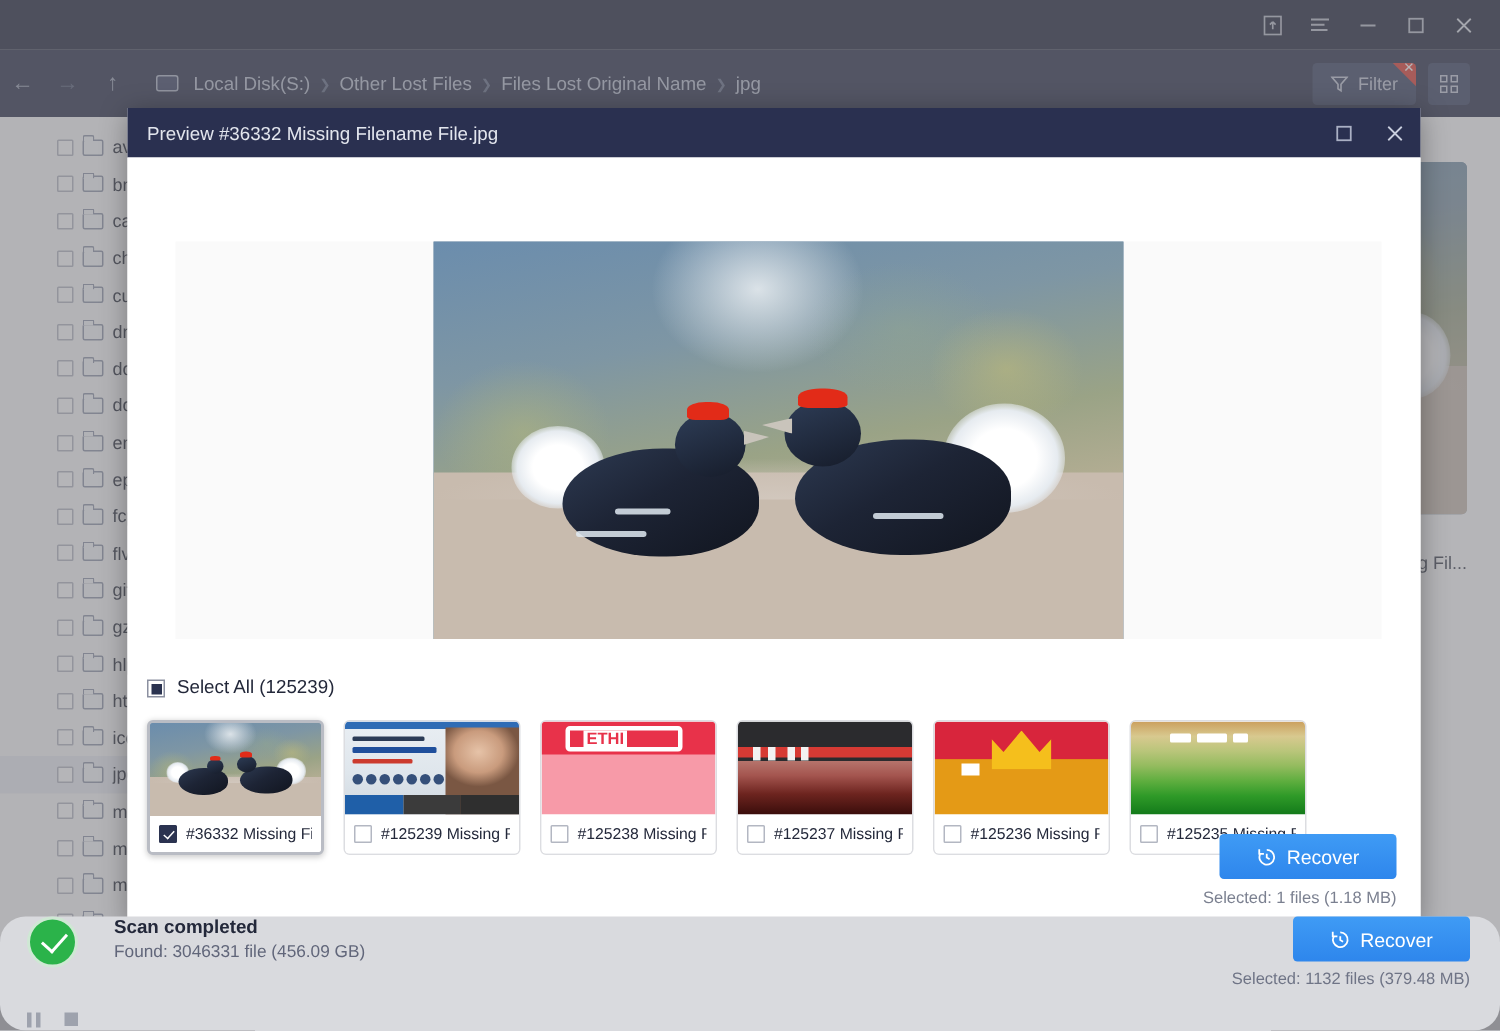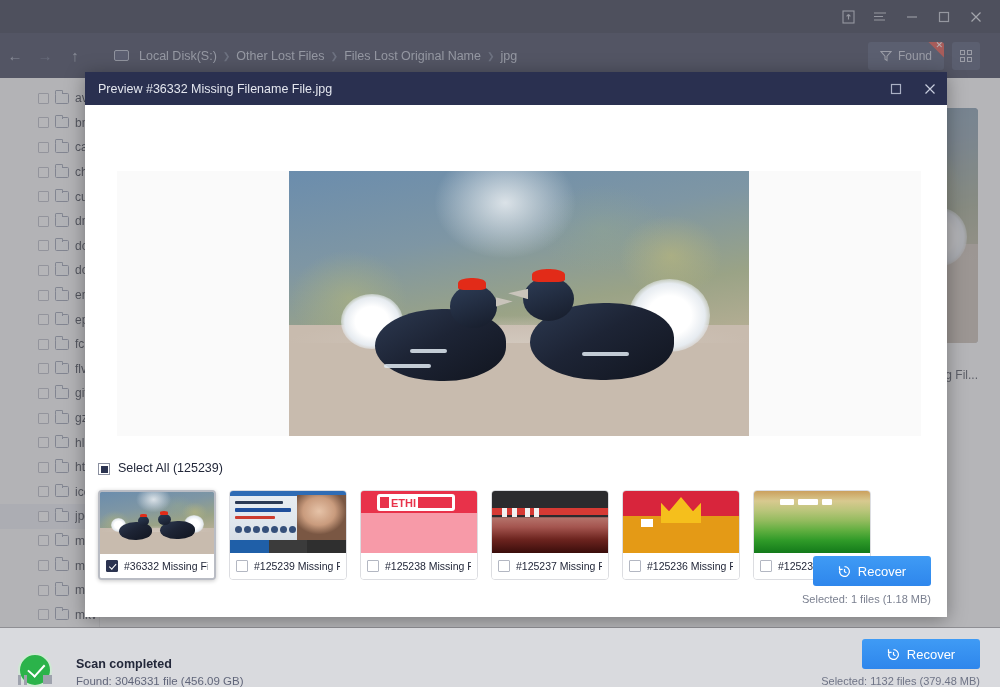--- a/index.html
+++ b/index.html
@@ -23,21 +23,21 @@
   .tb-btn { width: 32px; height: 33px; display: flex; align-items: center; justify-content: center; cursor: pointer; }
 
   
   .navbar {
     position: absolute; left: 0; top: 33px; width: 1000px; height: 45px;
     background: #262c45;
     display: flex; align-items: center;
   }
   .nav-arrow { width: 30px; height: 45px; display: flex; align-items: center; justify-content: center; cursor: pointer; color: #9aa0b4; font-size: 15px; }
   .nav-arrow.dim { color: #575f79; }
-  .crumbs { display: flex; align-items: center; gap: 6px; margin-left: 24px; }
+  .crumbs { display: flex; align-items: center; gap: 6px; margin-left: 14px; }
   .crumb { color: #b9bfd0; font-size: 12.5px; cursor: pointer; white-space: nowrap; }
   .sep { color: #626b86; font-size: 9px; }
   .drive-ic { width: 15px; height: 11px; border: 1.4px solid #aeb4c6; border-radius: 2px; background: #3a4262; margin-right: 4px; }
 
   .nav-right { margin-left: auto; display: flex; align-items: center; gap: 8px; padding-right: 20px; }
   .filter-btn {
     position: relative; display: flex; align-items: center; gap: 6px;
     height: 28px; padding: 0 12px; border-radius: 3px;
     background: #39415f; color: #c3c8d8; font-size: 12px; cursor: pointer;
     overflow: hidden;
@@ -110,21 +110,21 @@
   
   .dim-overlay {
     position: absolute; left: 0; top: 0; width: 1000px; height: 687px;
     background: rgba(120,120,126,.55);
   }
 
   
   .dialog {
     position: absolute; left: 85px; top: 72px; width: 862px; height: 545px;
     background: #fff; box-shadow: 0 3px 18px rgba(0,0,0,.35);
-    display: flex; flex-direction: column; gap: 10px;
+    display: flex; flex-direction: column;
   }
   .dlg-head {
     height: 33px; background: #2a3050; display: flex; align-items: center;
     flex: none;
   }
   .dlg-title { color: #e3e6ee; font-size: 12.5px; padding-left: 13px; }
   .dlg-ctrls { margin-left: auto; display: flex; }
   .dlg-btn { width: 34px; height: 33px; display: flex; align-items: center; justify-content: center; cursor: pointer; }
 
   .dlg-body { flex: 1; position: relative; background: #fff; }
@@ -264,23 +264,23 @@
     display: inline-flex; align-items: center; justify-content: center; gap: 7px;
     width: 118px; height: 30px; border-radius: 3px;
     background: linear-gradient(180deg,#3f9bf5 0%,#2e86ec 100%);
     color: #fff; font-size: 13px; cursor: pointer; border: none;
     font-family: inherit;
   }
   .recover-sub { font-size: 11px; color: #7b8090; margin-top: 7px; }
 
   
   .statusbar {
-    position: absolute; left: 0; bottom: 0; width: 1000px; height: 59px;
+    position: absolute; left: 0; bottom: 0; width: 1000px; height: 76px;
     background: #d9dade;
-    display: flex; align-items: flex-end;
+    display: flex; align-items: flex-start; border-radius: 17px;
   }
   .check-circle {
     width: 34px; height: 34px; border-radius: 50%; margin-left: 18px;
     background: #2bb34a; border: 2px solid #cfe8d4;
     display: flex; align-items: center; justify-content: center; flex: none;
   }
   .check-circle::after {
     content: ""; width: 8px; height: 14px; border: solid #fff;
     border-width: 0 2.6px 2.6px 0; transform: rotate(42deg) translate(0,-2px);
   }
@@ -349,21 +349,21 @@
       <span class="crumb">Files Lost Original Name</span>
       <span class="sep">❯</span>
       <span class="crumb">jpg</span>
     </div>
 
     <div class="nav-right">
       <div class="filter-btn">
         <svg width="12" height="12" viewBox="0 0 12 12">
           <path d="M1 1.5h10L7 6.2V10.5L5 9.2V6.2Z" fill="none" stroke="#c3c8d8" stroke-width="1.1"></path>
         </svg>
-        <span>Found</span>
+        <span>Filter</span>
         <span class="filter-badge">
             <span>✕</span>
           </span>
       </div>
       <div class="grid-btn">
         <span class="grid-dots">
             <i></i>
             <i></i>
             <i></i>
             <i></i>

